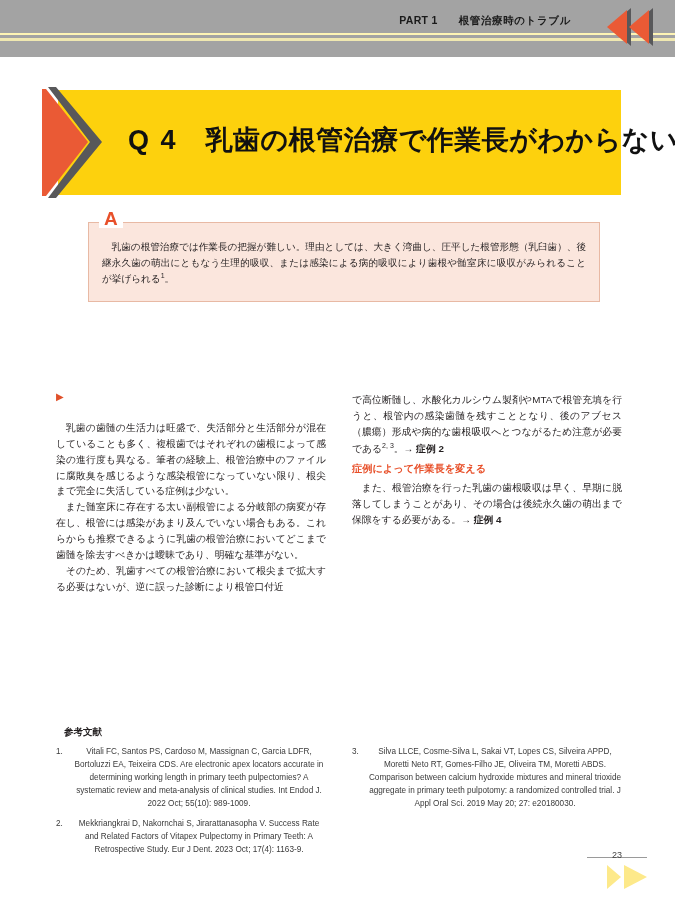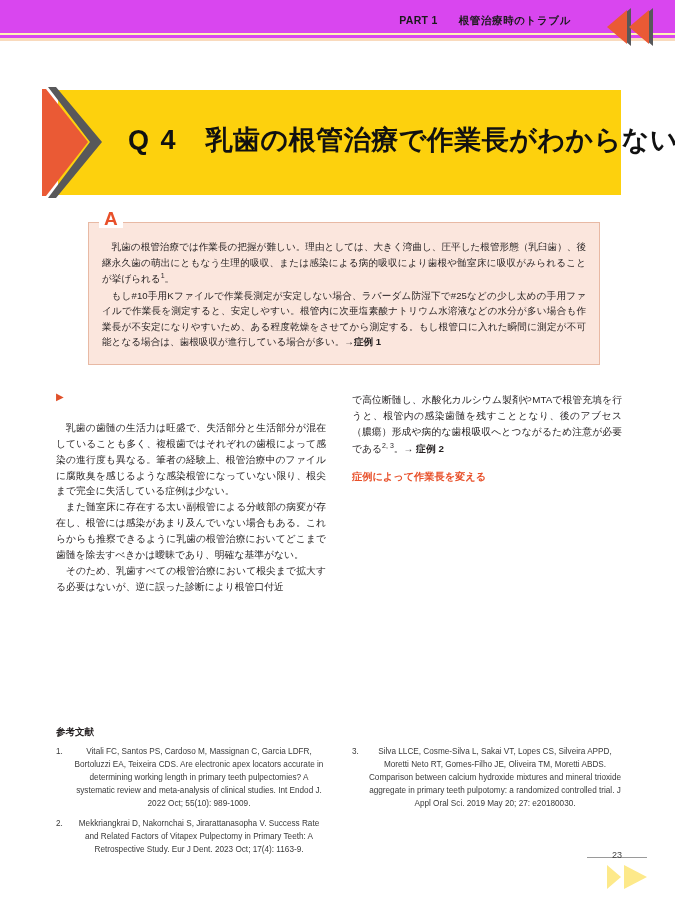--- a/index.html
+++ b/index.html
@@ -14,22 +14,22 @@
     font-family: "Liberation Sans", "DejaVu Sans", sans-serif;
     color: #231f20;
     overflow: hidden;
   }
 
   
   .page-header {
     position: absolute;
     top: 0; left: 0;
     width: 675px;
-    height: 41px;
-    background: #d946ef;
+    height: 57px;
+    background: #a3a3a3;
   }
   .header-stripe {
     position: absolute;
     left: 0;
     width: 100%;
     background: #fef4b4;
   }
   .header-stripe.s1 { top: 33px; height: 2px; }
   .header-stripe.s2 { top: 38px; height: 3px; opacity: .85; }
   .header-title {
@@ -155,21 +155,21 @@
     color: #e0502a;
     line-height: 1;
   }
   .sub-head {
     font-size: 10.2px;
     font-weight: bold;
     color: #e8502a;
     line-height: 1.48;
     margin: 0 0 4px 0;
   }
-  .sub-head.spaced { margin-top: 12px; }
+  .sub-head.spaced { margin-top: 4px; }
   .body-p {
     font-size: 9.8px;
     line-height: 1.62;
     text-indent: 1em;
     margin: 0;
     text-align: justify;
     color: #231f20;
   }
   .body-p.no-indent { text-indent: 0; }
   .body-p sup { font-size: 7px; }
@@ -178,21 +178,21 @@
   .refs {
     position: absolute;
     top: 726px;
     left: 56px;
     width: 566px;
   }
   .refs-title {
     font-size: 9.5px;
     font-weight: bold;
     color: #231f20;
-    margin: 0 0 7px 0;
+    margin: 0 0 7px 8px;
   }
   .refs-cols {
     display: flex;
     gap: 26px;
   }
   .refs-col { width: 270px; }
   .ref-item {
     display: flex;
     gap: 5px;
     font-size: 8.2px;
@@ -253,38 +253,38 @@
 </div>
 <svg class="q-deco" viewBox="0 0 44 26">
   <polygon points="2,1 2,25 16,13" fill="#fde98a"></polygon>
   <polygon points="19,1 19,25 42,13" fill="#fde98a"></polygon>
 </svg>
 
 <div class="answer-wrap">
   <div class="answer-box">
     <div class="answer-mark">A</div>
     <p class="answer-p"><span>乳歯の根管治療では作業長の把握が難しい。理由としては、大きく湾曲し、圧平した根管形態（乳臼歯）、後継永久歯の萌出にともなう生理的吸収、または感染による病的吸収により歯根や髄室床に吸収がみられることが挙げられる</span><sup>1</sup><span>。</span></p>
-    <p class="answer-p"><span>もし#10手用Kファイルで作業長測定が安定しない場合、ラバーダム防湿下で#25などの少し太めの手用ファイルで作業長を測定すると、安定しやすい。根管内に次亜塩素酸ナトリウム水溶液などの水分が多い場合も作業長が不安定になりやすいため、ある程度乾燥をさせてから測定する。もし根管口に入れた瞬間に測定が不可能となる場合は、歯根吸収が進行している場合が多い。</span><span class="case-ref">→症例 1</span></p>
   </div>
 </div>
 
 <div class="columns">
 
   <div class="col">
     <h2 class="section-head">
       <span class="tri-marker">▶</span>
     </h2>
     <p class="body-p">乳歯の歯髄の生活力は旺盛で、失活部分と生活部分が混在していることも多く、複根歯ではそれぞれの歯根によって感染の進行度も異なる。筆者の経験上、根管治療中のファイルに腐敗臭を感じるような感染根管になっていない限り、根尖まで完全に失活している症例は少ない。</p>
     <p class="body-p">また髄室床に存在する太い副根管による分岐部の病変が存在し、根管には感染があまり及んでいない場合もある。これらからも推察できるように乳歯の根管治療においてどこまで歯髄を除去すべきかは曖昧であり、明確な基準がない。</p>
     <p class="body-p">そのため、乳歯すべての根管治療において根尖まで拡大する必要はないが、逆に誤った診断により根管口付近</p>
   </div>
 
   <div class="col">
     <p class="body-p no-indent"><span>で高位断髄し、水酸化カルシウム製剤やMTAで根管充填を行うと、根管内の感染歯髄を残すこととなり、後のアブセス（膿瘍）形成や病的な歯根吸収へとつながるため注意が必要である</span><sup>2, 3</sup><span>。</span><span class="case-ref">→ 症例 2</span></p>
     <h3 class="sub-head spaced">症例によって作業長を変える</h3>
+    <p class="body-p"><span>また、根管治療を行った乳歯の歯根吸収は早く、早期に脱落してしまうことがあり、その場合は後続永久歯の萌出まで保隙をする必要がある。</span><span class="case-ref">→ 症例 4</span></p>
   </div>
 
 </div>
 
 <div class="refs">
   <div class="refs-title">参考文献</div>
   <div class="refs-cols">
     <div class="refs-col">
       <div class="ref-item">
         <span class="ref-num">1.</span>

